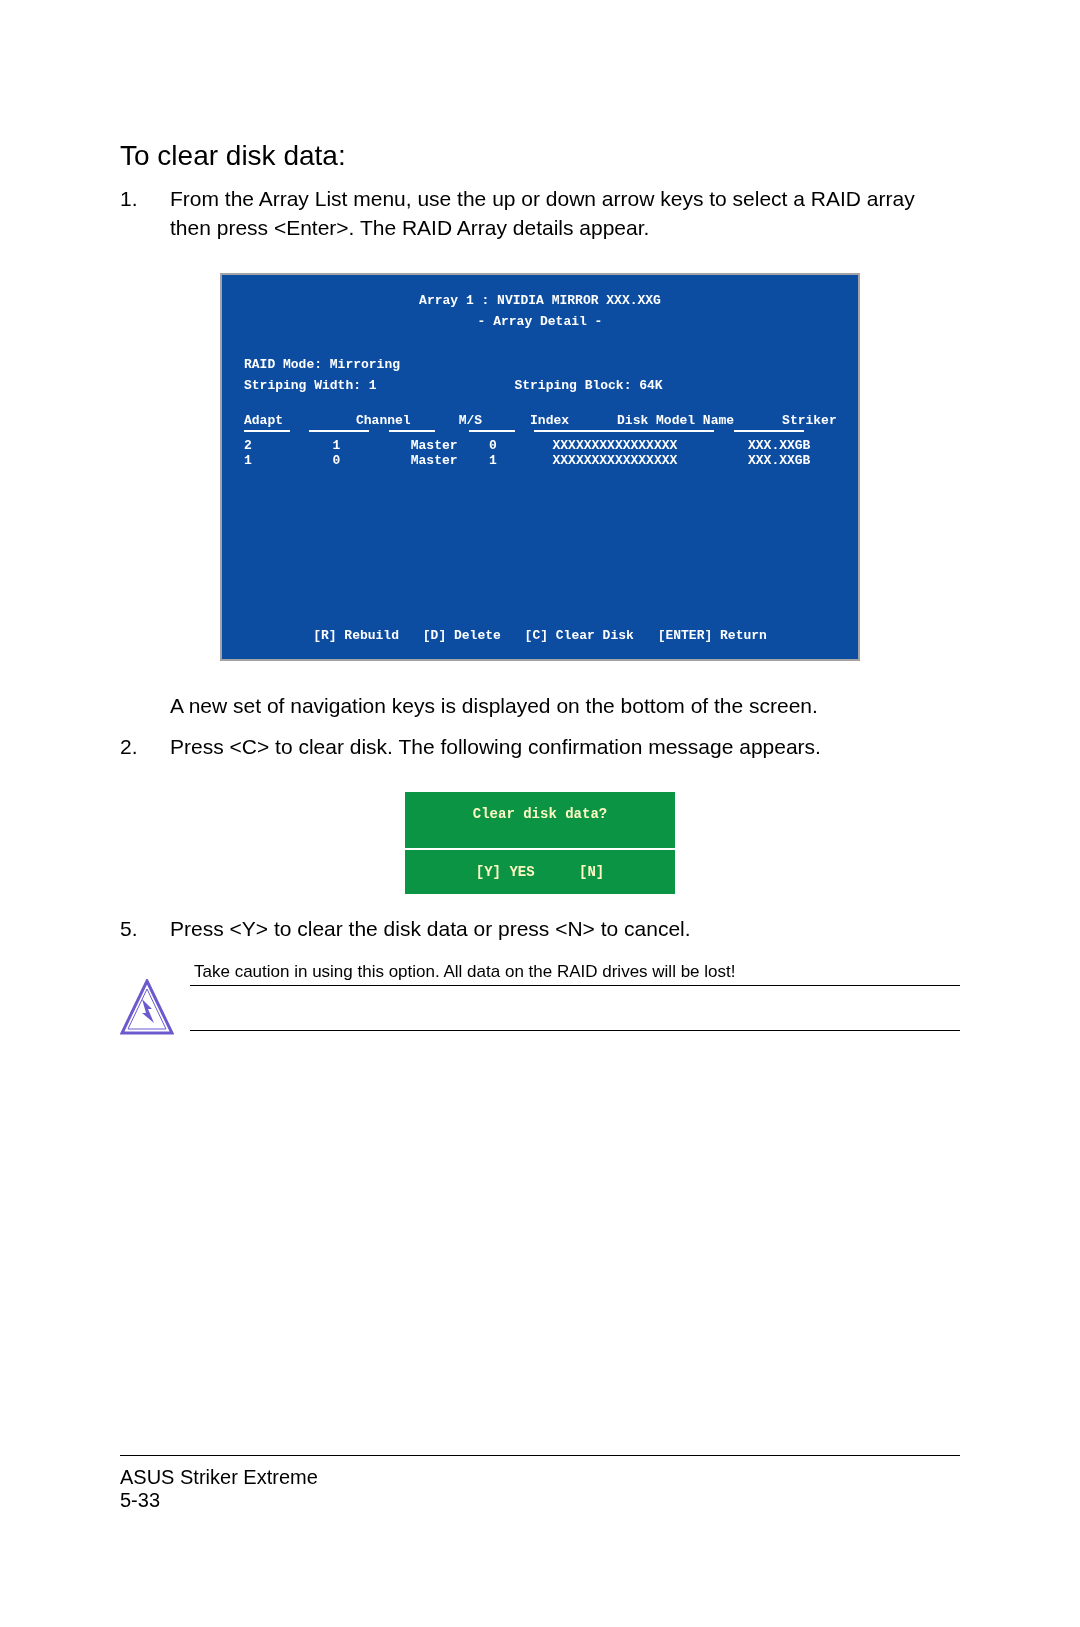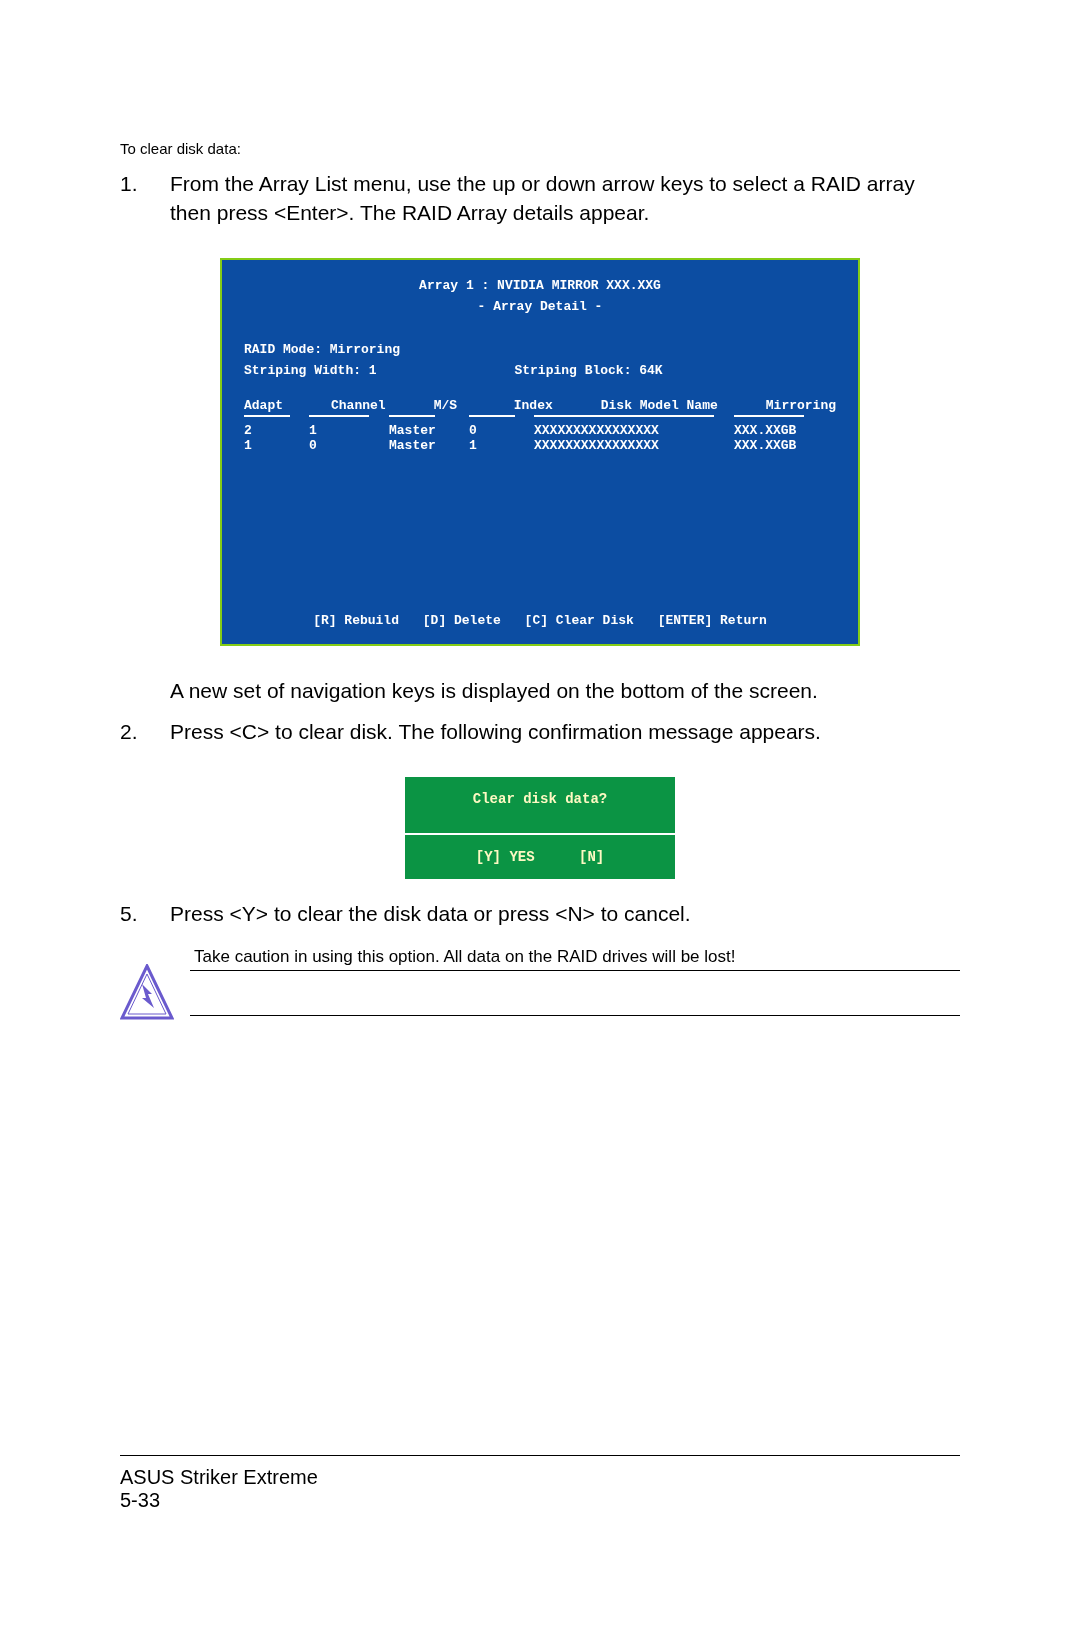--- a/index.html
+++ b/index.html
@@ -13,21 +13,21 @@
   }
   .page {
     padding: 140px 120px 0 120px;
   }
   .heading {
     font-weight: bold;
     font-size: 25px;
     margin-bottom: 22px;
   }
   .intro {
-    font-size: 15px;
+    font-size: 28px;
     margin-bottom: 12px;
   }
   .step {
     display: flex;
     font-size: 21px;
     line-height: 1.4;
     margin-bottom: 12px;
   }
   .step-num {
     width: 50px;
@@ -40,21 +40,21 @@
     margin-left: 50px;
     font-size: 21px;
     line-height: 1.4;
     margin-bottom: 12px;
   }
 
   .bios-box {
     margin: 30px auto 30px auto;
     width: 640px;
     background: #0c4da2;
-    border: 2px solid #84cc16;
+    border: 2px solid #a3a3a3;
     color: #fff;
     font-family: "Courier New", monospace;
     font-size: 13px;
     font-weight: bold;
     padding: 18px 22px 10px 22px;
   }
   .bios-title {
     text-align: center;
     margin-bottom: 6px;
   }
@@ -74,21 +74,21 @@
   }
   .bios-table-header {
     display: flex;
     gap: 48px;
   }
   .bios-table-row {
     display: flex;
   }
   .bcol { white-space: pre; }
   .c-adapt   { width: 65px; }
-  .c-channel { width: 80px; }
+  .c-channel { width: 80px; margin-left: 25px; }
   .c-ms      { width: 80px; }
   .c-index   { width: 65px; }
   .c-model   { width: 200px; }
   .c-cap     { width: 90px; }
   .bios-underlines {
     display: flex;
     margin-top: 2px;
     margin-bottom: 6px;
   }
   .ul { border-top: 2px solid #fff; height: 0; margin-right:0;}
@@ -191,21 +191,21 @@
       <span class="col2">Striping Block: 64K</span>
     </div>
 
     <div class="bios-table">
       <div class="bios-table-header">
         <span class="bcol c-adapt">Adapt</span>
         <span class="bcol c-channel">Channel</span>
         <span class="bcol c-ms">M/S</span>
         <span class="bcol c-index">Index</span>
         <span class="bcol c-model">Disk Model Name</span>
-        <span class="bcol c-cap">Mirroring</span>
+        <span class="bcol c-cap">Striker</span>
       </div>
       <div class="bios-underlines">
         <div class="ul ul-adapt"></div>
         <div class="ul ul-channel"></div>
         <div class="ul ul-ms"></div>
         <div class="ul ul-index"></div>
         <div class="ul ul-model"></div>
         <div class="ul ul-cap"></div>
       </div>
       <div class="bios-table-row">

